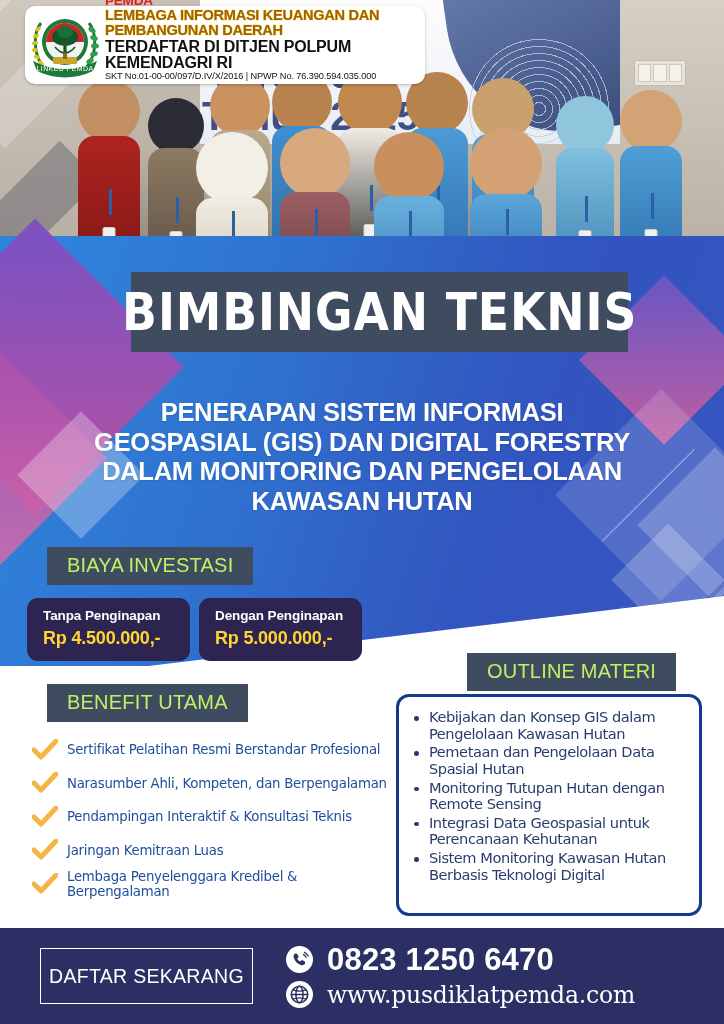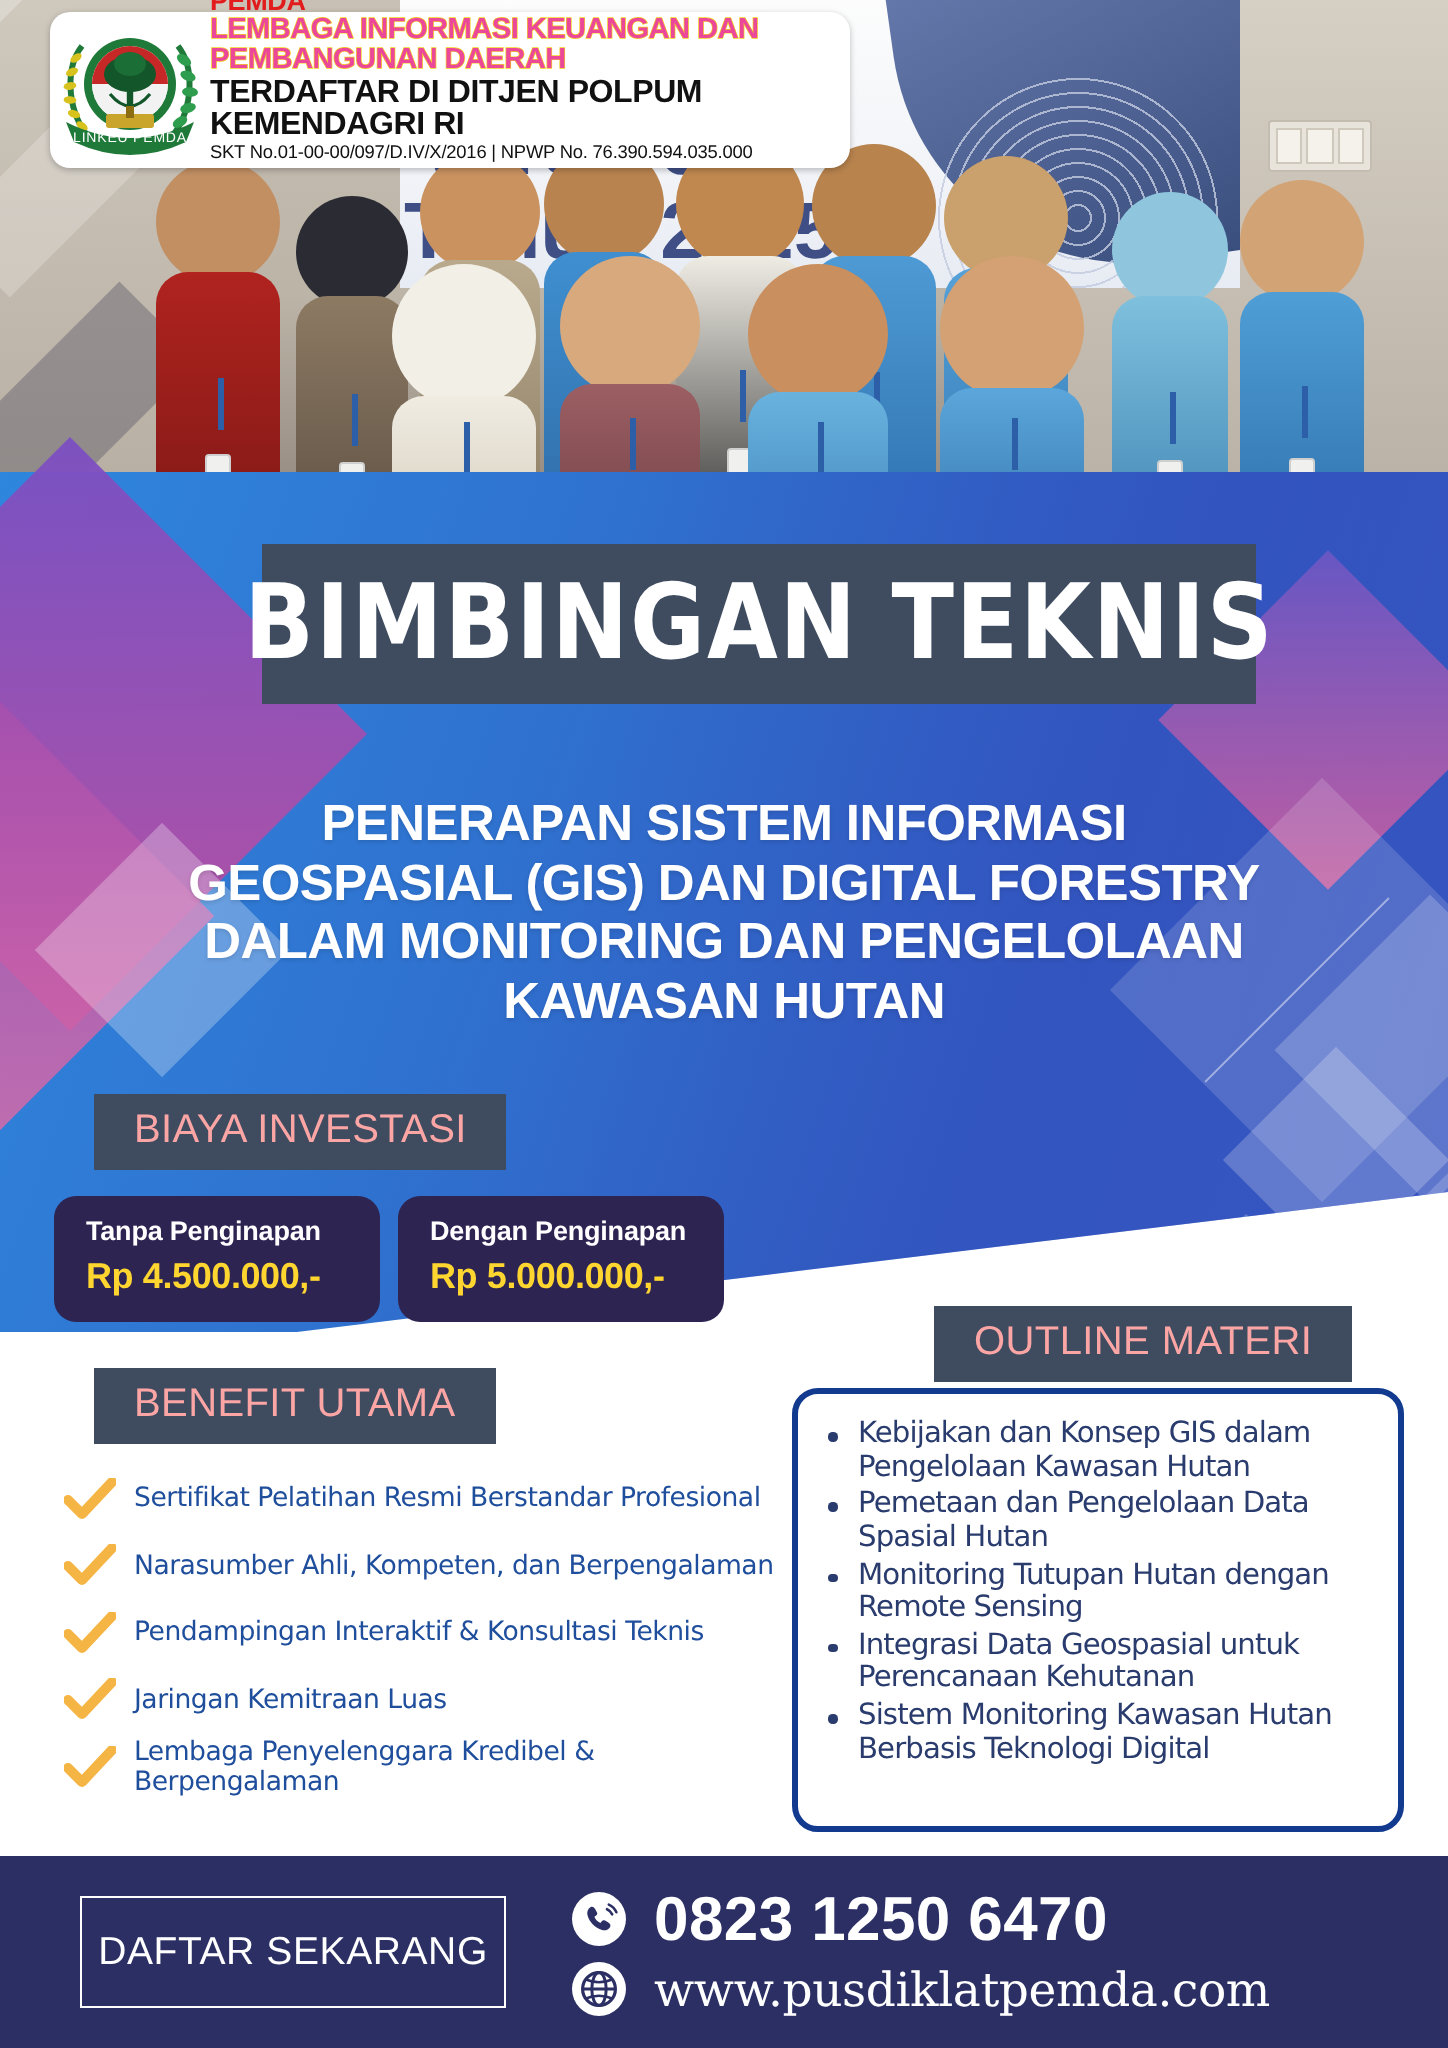--- a/index.html
+++ b/index.html
@@ -113,21 +113,21 @@
     background:#ffffff;border-radius:10px;
     display:flex;align-items:flex-end;padding:3px 8px 3px 4px;
     box-shadow:0 1px 3px rgba(0,0,0,.25);
   }
   .emblem{width:72px;height:72px;flex:0 0 72px;position:relative;}
   .logotext{flex:1;padding-left:4px;line-height:1.02;}
   .lt1{font-family:"DejaVu Serif",serif;font-style:italic;font-weight:bold;
     font-size:11.5px;color:#111;}
   .lt1 b{font-family:"Liberation Sans",sans-serif;font-style:normal;
     color:#e21c1c;font-size:13.5px;letter-spacing:-.2px;}
-  .lt2{font-size:14.6px;font-weight:bold;color:#ec4899;letter-spacing:-.3px;
+  .lt2{font-size:14.6px;font-weight:bold;color:#a16207;letter-spacing:-.3px;
     -webkit-text-stroke:0.7px #f2d024; paint-order:stroke fill;}
   .lt3{font-size:16px;font-weight:bold;color:#111;letter-spacing:-.2px;margin-top:1px;}
   .lt4{font-size:9.2px;color:#111;letter-spacing:-.1px;}
 
   
   .title-box{
     position:absolute;left:131px;top:272px;width:497px;height:80px;
     background:#3f4c60;display:flex;align-items:center;justify-content:center;
   }
   .title-box h1{
@@ -137,21 +137,21 @@
   }
   .subtitle{
     position:absolute;left:62px;top:398px;width:600px;
     text-align:center;color:#fff;font-size:25.5px;font-weight:bold;
     line-height:1.16;letter-spacing:-.3px;
     text-shadow:0 1px 2px rgba(0,0,0,.12);
   }
 
   
   .chip{
-    display:inline-block;background:#3f4c60;color:#fca5a5;
+    display:inline-block;background:#3f4c60;color:#bef264;
     padding:7px 20px 8px;font-size:20px;letter-spacing:.2px;
   }
   .chip-biaya{position:absolute;left:47px;top:547px;}
   .chip-benefit{position:absolute;left:47px;top:684px;}
   .chip-outline{position:absolute;left:467px;top:653px;}
 
   
   .prices{position:absolute;left:27px;top:598px;display:flex;gap:9px;}
   .pcard{
     background:#2e2452;border-radius:11px;color:#fff;

